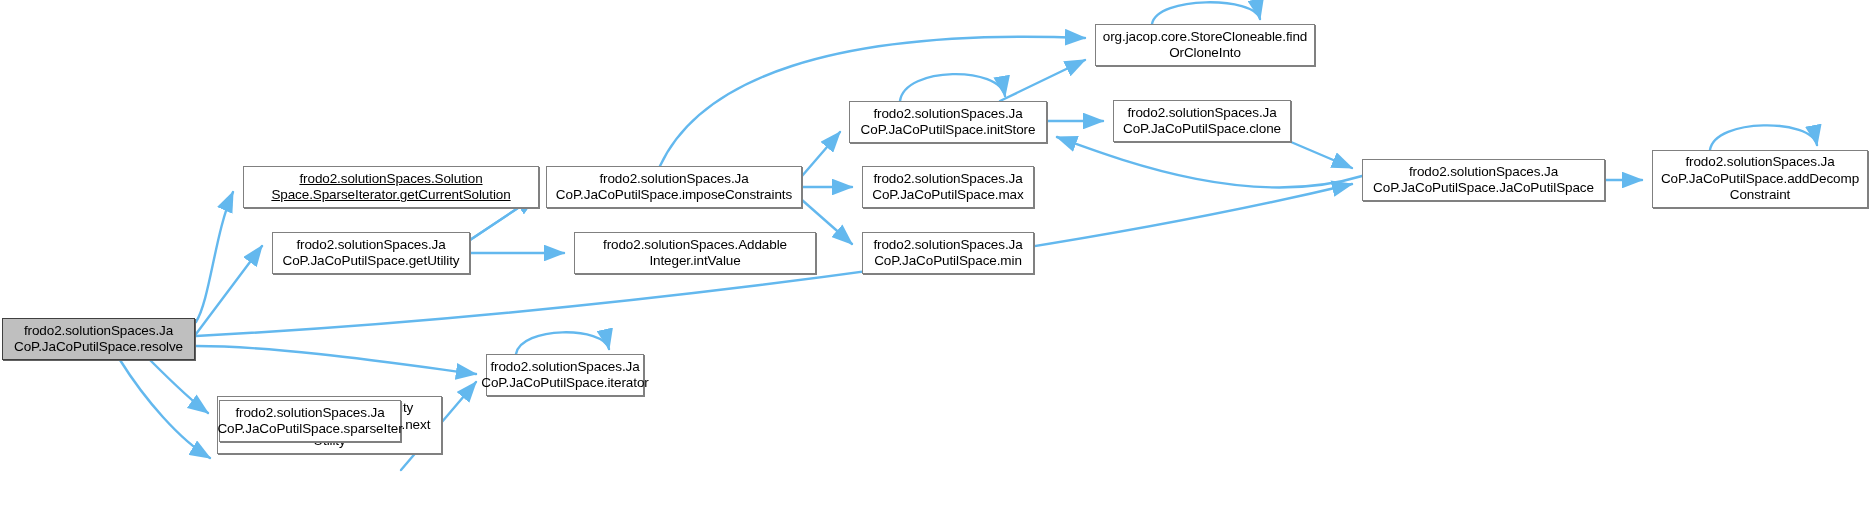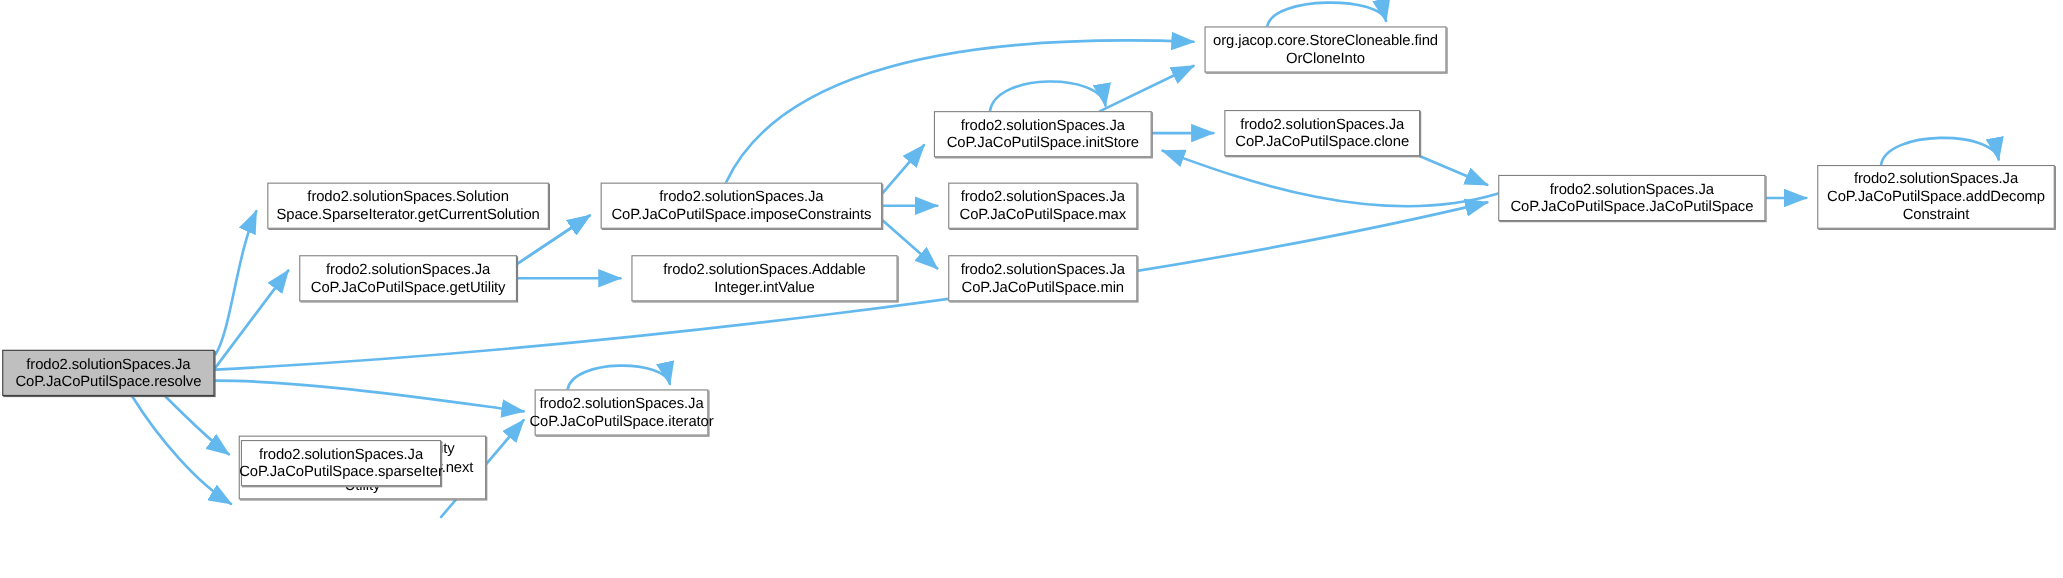--- a/index.html
+++ b/index.html
@@ -65,21 +65,21 @@
         <path d="M 1605,180 L 1642,180" marker-end="url(#arrow)" stroke-linecap="round"></path>
         <path d="M 1710,150 C 1715,118 1812,118 1817,145" marker-end="url(#arrow)" stroke-linecap="round"></path>
         <path d="M 401,470 L 476,382" marker-end="url(#arrow)" stroke-linecap="round"></path>
         <path d="M 516,354 C 521,326 604,326 609,349" marker-end="url(#arrow)" stroke-linecap="round"></path>
       </g>
   </svg>
 
   <div id="node-layer">
       <div class="node root" style="left: 2px; top: 318px; width: 193px; height: 42px;">frodo2.solutionSpaces.Ja
 CoP.JaCoPutilSpace.resolve</div>
-      <div class="node" style="left: 243px; top: 166px; width: 256px; height: 42px;">frodo2.solutionSpaces.Solution
+      <div class="node" style="left: 243px; top: 166px; width: 296px; height: 42px; text-decoration: underline;">frodo2.solutionSpaces.Solution
 Space.SparseIterator.getCurrentSolution</div>
       <div class="node" style="left: 272px; top: 232px; width: 198px; height: 42px;">frodo2.solutionSpaces.Ja
 CoP.JaCoPutilSpace.getUtility</div>
       <div class="node" style="left: 546px; top: 166px; width: 256px; height: 42px;">frodo2.solutionSpaces.Ja
 CoP.JaCoPutilSpace.imposeConstraints</div>
       <div class="node" style="left: 574px; top: 232px; width: 242px; height: 42px;">frodo2.solutionSpaces.Addable
 Integer.intValue</div>
       <div class="node" style="left: 849px; top: 101px; width: 198px; height: 42px;">frodo2.solutionSpaces.Ja
 CoP.JaCoPutilSpace.initStore</div>
       <div class="node" style="left: 862px; top: 166px; width: 172px; height: 42px;">frodo2.solutionSpaces.Ja

